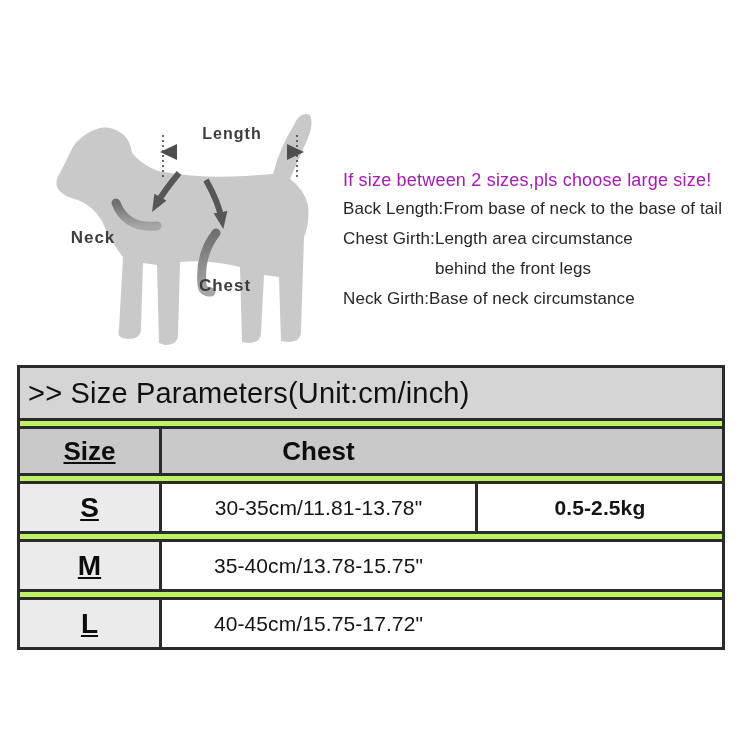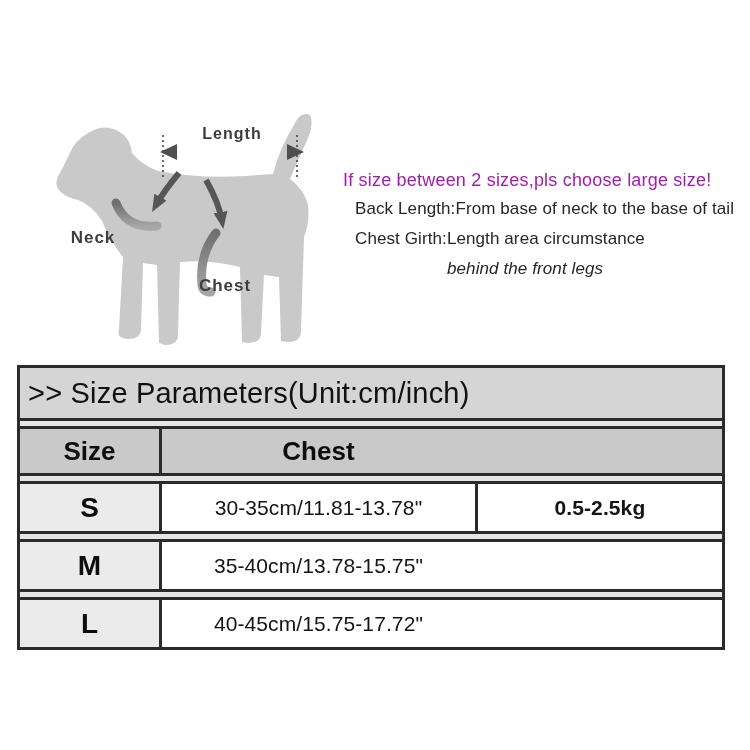--- a/index.html
+++ b/index.html
@@ -13,42 +13,42 @@
   
   .diagram{
     position:absolute;left:40px;top:105px;width:320px;height:250px;
   }
   
   .tip-line{
     position:absolute;left:343px;top:134px;width:400px;
     font-size:18px;color:#a21caf;letter-spacing:.2px;margin-top:36px;
   }
   .notes{
-    position:absolute;left:355px;top:194px;width:392px;
+    position:absolute;left:343px;top:194px;width:392px;
     font-size:17px;color:#262626;line-height:30px;letter-spacing:.1px;
   }
-  .notes .indent{padding-left:92px;font-style:italic;}
+  .notes .indent{padding-left:92px;}
   
   .size-table{
     position:absolute;left:17px;top:365px;width:708px;
     box-sizing:border-box;
     border:3px solid #2b2b2b;
-    background:#e5e5e5;
+    background:#bef264;
   }
   .trow{
     display:flex;align-items:stretch;
     border-bottom:3px solid #2b2b2b;
   }
   .trow + .trow{margin-top:5px;border-top:3px solid #2b2b2b;}
   .trow:last-child{border-bottom:none;}
   .cell{
     display:flex;align-items:center;justify-content:center;
     box-sizing:border-box;
   }
-  .c1{width:19.8%;}
+  .c1{width:19.8%;text-decoration:underline;}
   .c2{width:45%;border-left:3px solid #2b2b2b;}
   .c3{flex:1;border-left:3px solid #2b2b2b;font-weight:bold;}
   .title-row{background:#d5d5d5;height:50px;}
   .title-cell{
     width:100%;display:flex;align-items:center;
     padding-left:8px;box-sizing:border-box;
     font-size:29px;color:#111111;letter-spacing:.2px;height:50px;
   }
   .header-row{background:#c9c9c9;height:44px;}
   .header-row .cell{font-weight:bold;font-size:26px;color:#0d0d0d;}
@@ -105,20 +105,21 @@
   <text x="53" y="138" text-anchor="middle" font-weight="bold" font-size="17" fill="#3d3d3d" letter-spacing="1">Neck</text>
   <text x="185" y="186" text-anchor="middle" font-weight="bold" font-size="17" fill="#3d3d3d" letter-spacing="1">Chest</text>
 </svg>
 
 <div class="tip-line">If size between 2 sizes,pls choose large size!</div>
 
 <div class="notes">
   <div>Back Length:From base of neck to the base of tail</div>
   <div>Chest Girth:Length area circumstance</div>
   <div class="indent">behind the front legs</div>
+  <div>Neck Girth:Base of neck circumstance</div>
 </div>
 
 <div class="size-table">
 
   <div class="trow title-row">
     <div class="title-cell">&gt;&gt; Size Parameters(Unit:cm/inch)</div>
   </div>
 
   <div class="trow header-row">
     <div class="cell c1">Size</div>

